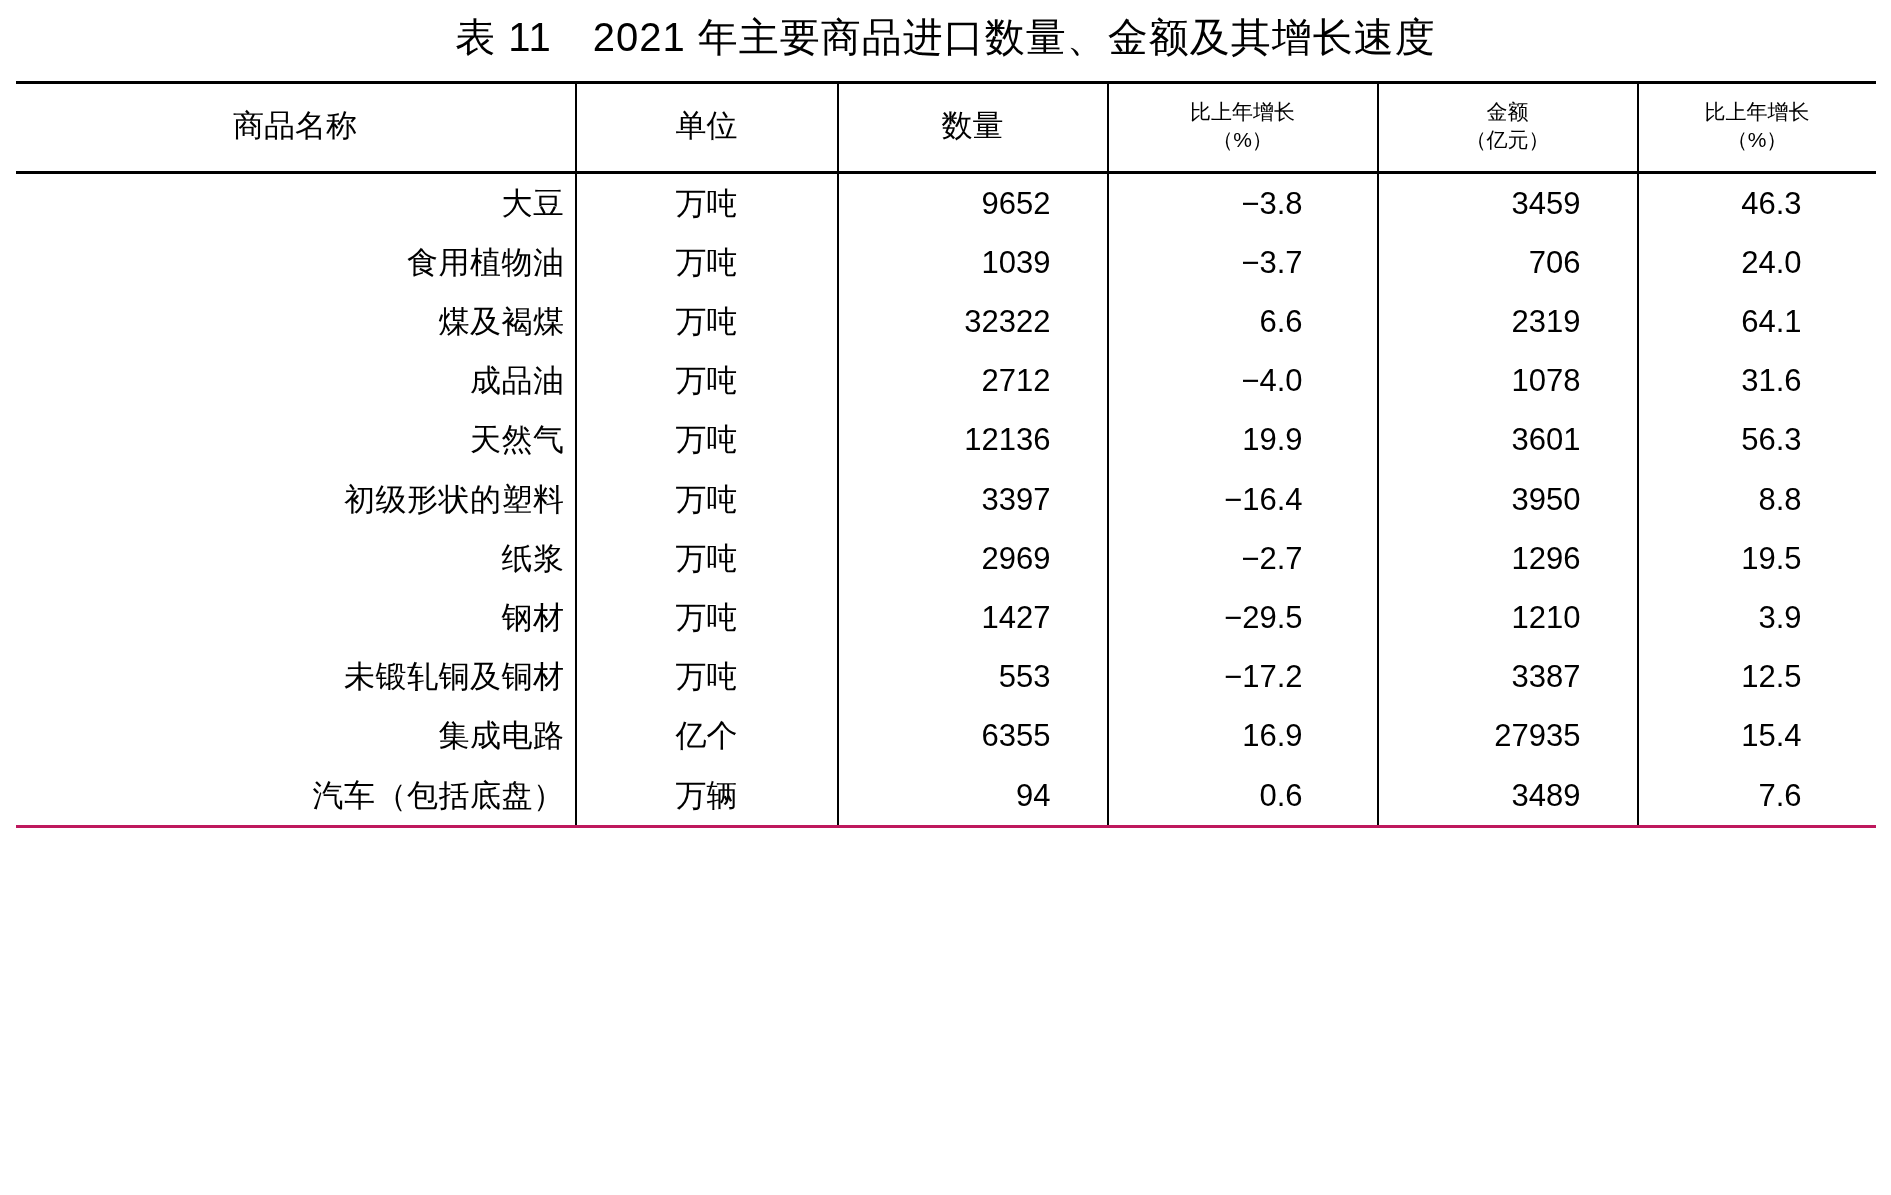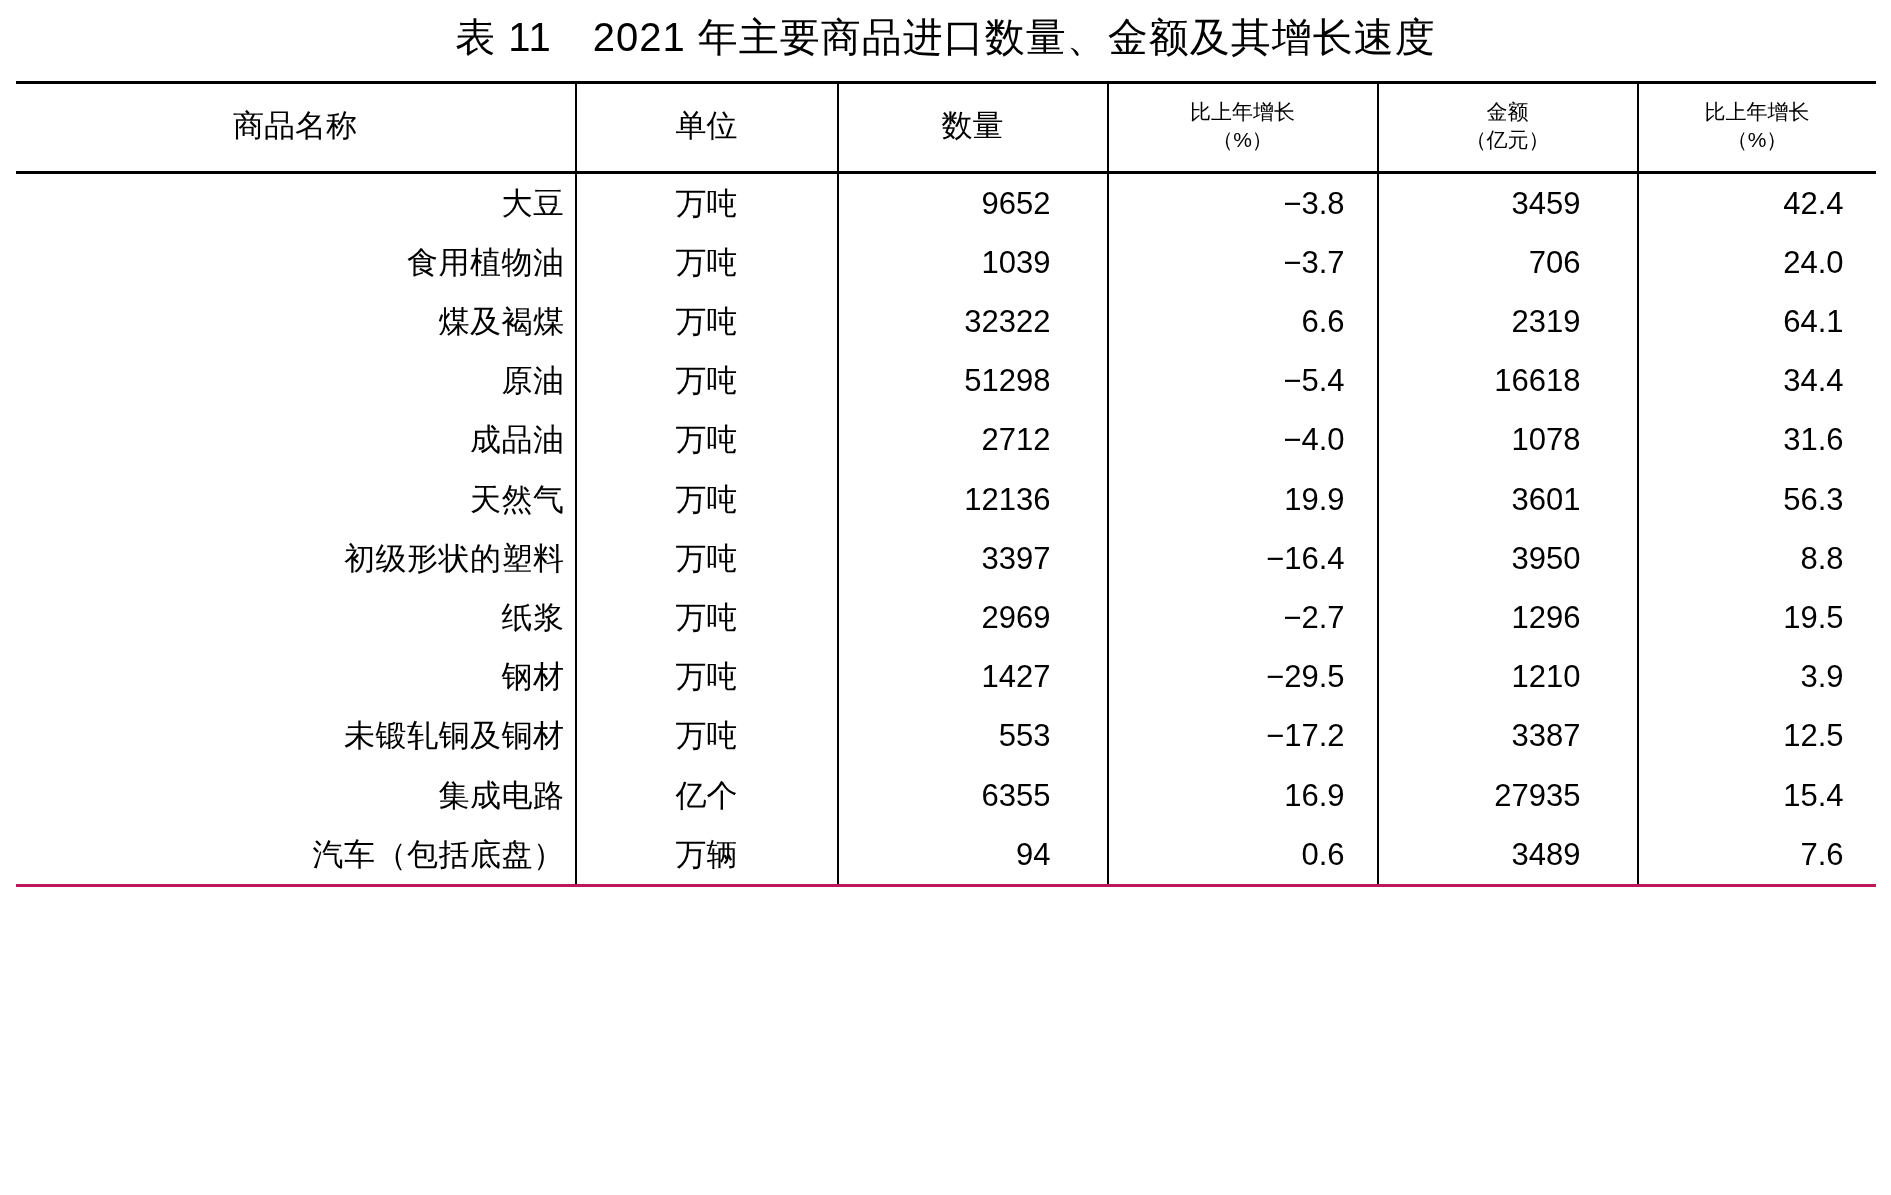--- a/index.html
+++ b/index.html
@@ -73,21 +73,21 @@
   .unit-cell {
     text-align: center;
   }
   .num-cell {
     text-align: right;
     padding-right: 56px;
     font-family: "Liberation Sans", "DejaVu Sans", sans-serif;
   }
   .num-cell-pct {
     text-align: right;
-    padding-right: 32px;
+    padding-right: 74px;
   }
   .hdr-sub {
     display: block;
     font-size: 21px;
   }
 </style>
 </head>
 <body>
 
 <div class="page">
@@ -122,45 +122,37 @@
         </td>
       </tr>
     </thead>
     <tbody>
       <tr>
         <td class="name-cell">大豆</td>
         <td class="unit-cell vline">万吨</td>
         <td class="num-cell vline">9652</td>
         <td class="num-cell-pct vline">−3.8</td>
         <td class="num-cell vline">3459</td>
-        <td class="num-cell-pct vline">42.4</td>
+        <td class="num-cell-pct vline">46.3</td>
       </tr>
       <tr>
         <td class="name-cell">食用植物油</td>
         <td class="unit-cell vline">万吨</td>
         <td class="num-cell vline">1039</td>
         <td class="num-cell-pct vline">−3.7</td>
         <td class="num-cell vline">706</td>
         <td class="num-cell-pct vline">24.0</td>
       </tr>
       <tr>
         <td class="name-cell">煤及褐煤</td>
         <td class="unit-cell vline">万吨</td>
         <td class="num-cell vline">32322</td>
         <td class="num-cell-pct vline">6.6</td>
         <td class="num-cell vline">2319</td>
         <td class="num-cell-pct vline">64.1</td>
-      </tr>
-      <tr>
-        <td class="name-cell">原油</td>
-        <td class="unit-cell vline">万吨</td>
-        <td class="num-cell vline">51298</td>
-        <td class="num-cell-pct vline">−5.4</td>
-        <td class="num-cell vline">16618</td>
-        <td class="num-cell-pct vline">34.4</td>
       </tr>
       <tr>
         <td class="name-cell">成品油</td>
         <td class="unit-cell vline">万吨</td>
         <td class="num-cell vline">2712</td>
         <td class="num-cell-pct vline">−4.0</td>
         <td class="num-cell vline">1078</td>
         <td class="num-cell-pct vline">31.6</td>
       </tr>
       <tr>

